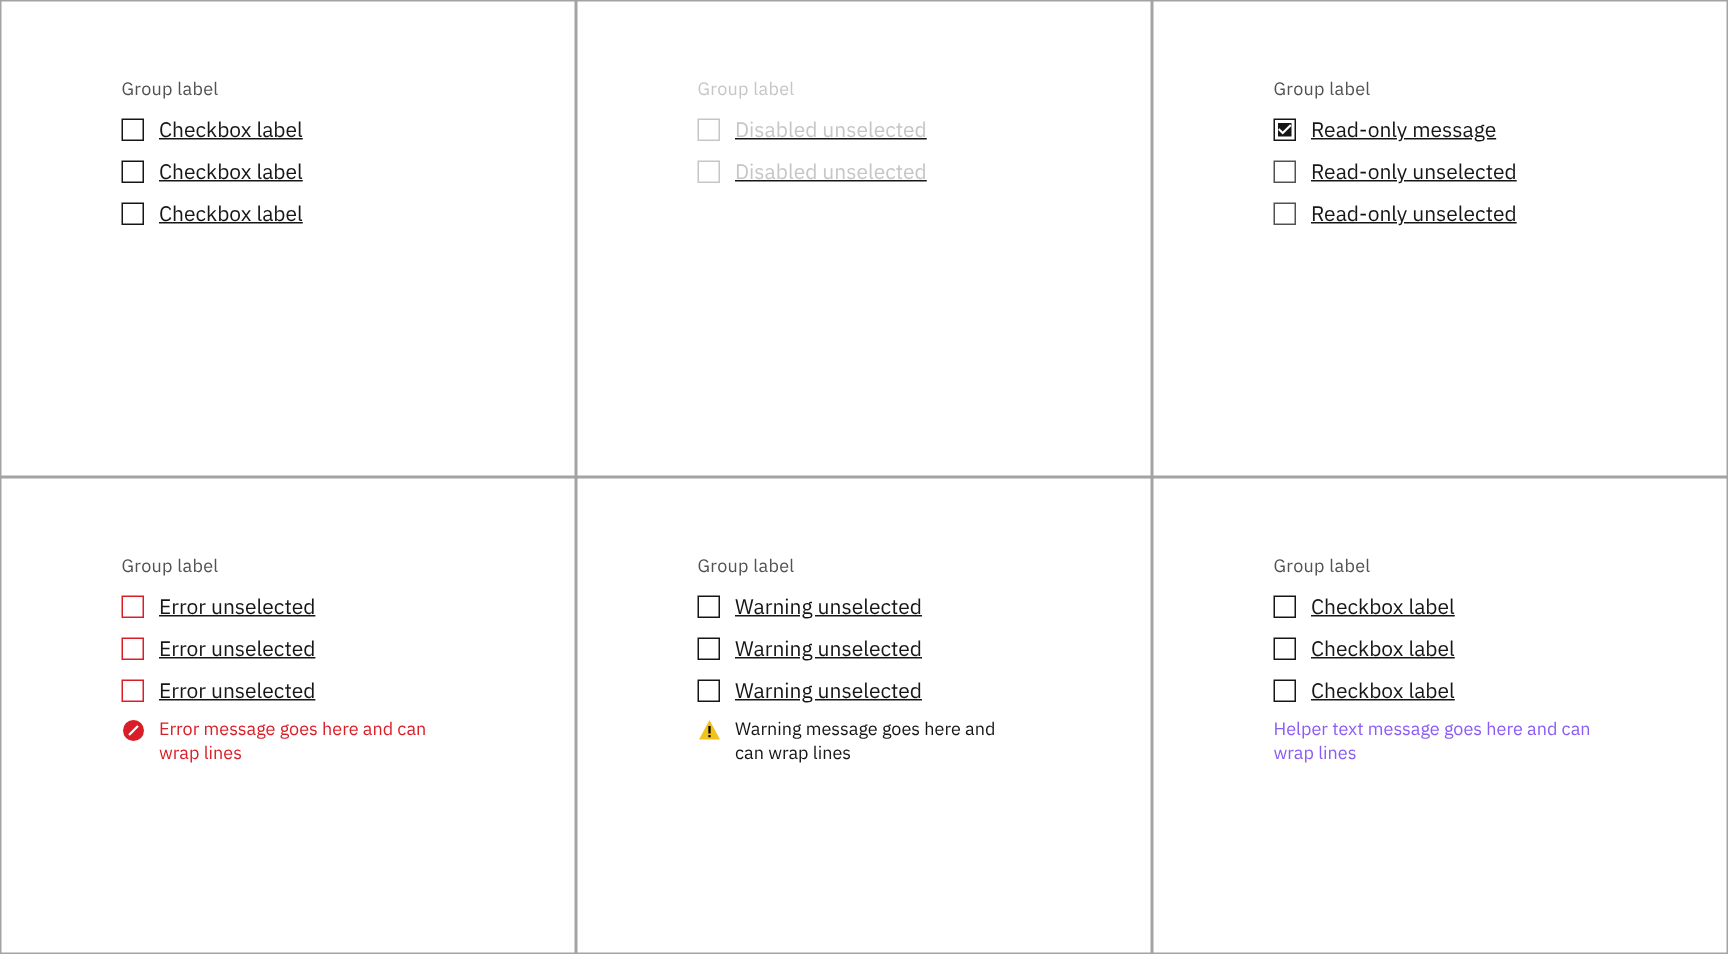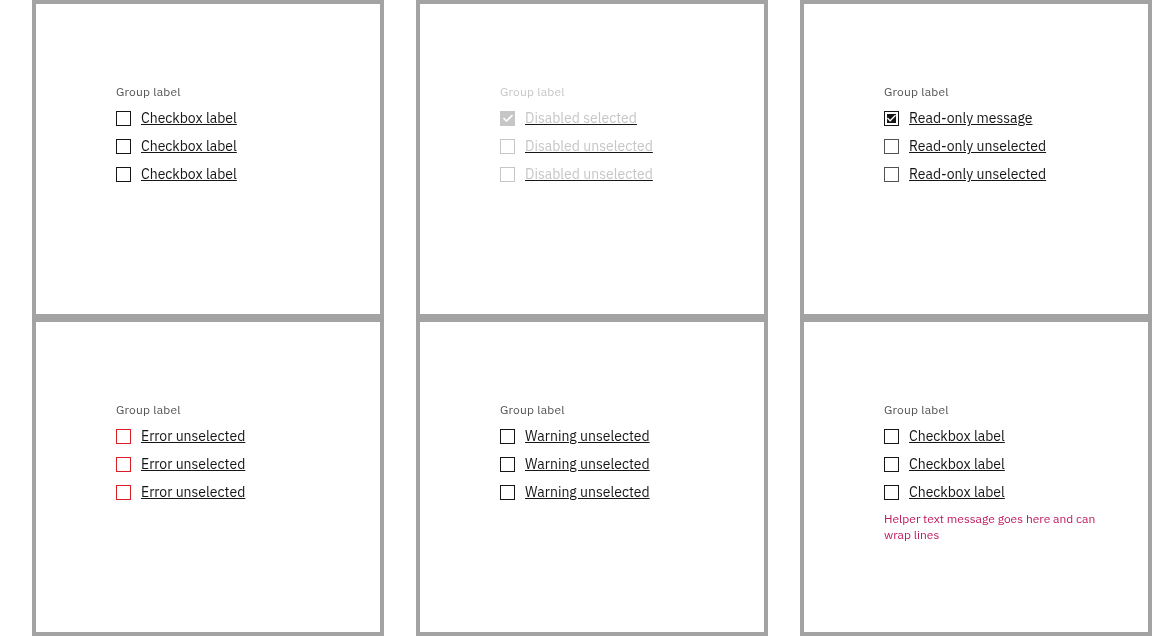--- a/index.html
+++ b/index.html
@@ -14,23 +14,22 @@
     height: 636px;
   }
   .grid {
     display: grid;
     grid-template-columns: 1fr 1fr 1fr;
     grid-template-rows: 1fr 1fr;
     width: 1152px;
     height: 636px;
   }
   .cell {
-    border: 4px solid #a3a3a3;
-    padding: 80px 0 0 80px;
-    margin-left: 32px;
+    border: 1px solid #a3a3a3;
+    padding: 51px 0 0 80px;
   }
   .group-label {
     font-size: 12px;
     color: #525252;
     margin-bottom: 10px;
     letter-spacing: 0.2px;
   }
   .group-label.disabled { color: #c6c6c6; }
   .cb-row {
     display: flex;
@@ -76,21 +75,21 @@
   .msg-icon {
     width: 16px; height: 16px;
     flex: 0 0 16px;
     margin-right: 9px;
     display:inline-flex; align-items:center; justify-content:center;
   }
   .msg-error { color: #da1e28; }
   .msg-warning { color: #161616; }
   .msg-helper {
     font-size: 12px;
-    color: #be185d;
+    color: #8b5cf6;
     max-width: 220px;
     line-height: 16px;
     margin-top: 4px;
   }
   .check-mark {
     width: 10px; height: 8px;
   }
   .ro-check-wrap {
     position:absolute;
     left:2px; top:2px; right:2px; bottom:2px;
@@ -114,28 +113,20 @@
       <span class="cb-label">Checkbox label</span>
     </div>
     <div class="cb-row">
       <span class="cb-box cb-normal"></span>
       <span class="cb-label">Checkbox label</span>
     </div>
   </div>
 
   <div class="cell">
     <div class="group-label disabled">Group label</div>
-    <div class="cb-row">
-      <span class="cb-box cb-disabled-ck">
-        <svg class="check-mark" viewBox="0 0 10 8">
-            <path d="M0.5 4 L3.5 7 L9.5 1" stroke="#ffffff" stroke-width="1.6" fill="none"></path>
-          </svg>
-      </span>
-      <span class="cb-label cb-disabled-label">Disabled selected</span>
-    </div>
     <div class="cb-row">
       <span class="cb-box cb-disabled-un"></span>
       <span class="cb-label cb-disabled-label">Disabled unselected</span>
     </div>
     <div class="cb-row">
       <span class="cb-box cb-disabled-un"></span>
       <span class="cb-label cb-disabled-label">Disabled unselected</span>
     </div>
   </div>
 
@@ -168,36 +159,55 @@
       <span class="cb-label">Error unselected</span>
     </div>
     <div class="cb-row">
       <span class="cb-box cb-error"></span>
       <span class="cb-label">Error unselected</span>
     </div>
     <div class="cb-row">
       <span class="cb-box cb-error"></span>
       <span class="cb-label">Error unselected</span>
     </div>
+    <div class="msg-row msg-error">
+      <span class="msg-icon">
+        <svg width="16" height="16" viewBox="0 0 16 16">
+            <circle cx="8" cy="8" r="7" fill="#da1e28"></circle>
+            <rect x="3.8" y="7.25" width="8.4" height="1.5" fill="#fff" transform="rotate(-45 8 8)"></rect>
+          </svg>
+      </span>
+      <span>Error message goes here and can wrap lines</span>
+    </div>
   </div>
 
   <div class="cell">
     <div class="group-label">Group label</div>
     <div class="cb-row">
       <span class="cb-box cb-normal"></span>
       <span class="cb-label">Warning unselected</span>
     </div>
     <div class="cb-row">
       <span class="cb-box cb-normal"></span>
       <span class="cb-label">Warning unselected</span>
     </div>
     <div class="cb-row">
       <span class="cb-box cb-normal"></span>
       <span class="cb-label">Warning unselected</span>
     </div>
+    <div class="msg-row msg-warning">
+      <span class="msg-icon">
+        <svg width="16" height="16" viewBox="0 0 16 16">
+            <path d="M8 1 L15 14 L1 14 Z" fill="#f1c21b"></path>
+            <rect x="7.25" y="5" width="1.5" height="5" fill="#000"></rect>
+            <rect x="7.25" y="11" width="1.5" height="1.5" fill="#000"></rect>
+          </svg>
+      </span>
+      <span>Warning message goes here and can wrap lines</span>
+    </div>
   </div>
 
   <div class="cell">
     <div class="group-label">Group label</div>
     <div class="cb-row">
       <span class="cb-box cb-normal"></span>
       <span class="cb-label">Checkbox label</span>
     </div>
     <div class="cb-row">
       <span class="cb-box cb-normal"></span>

